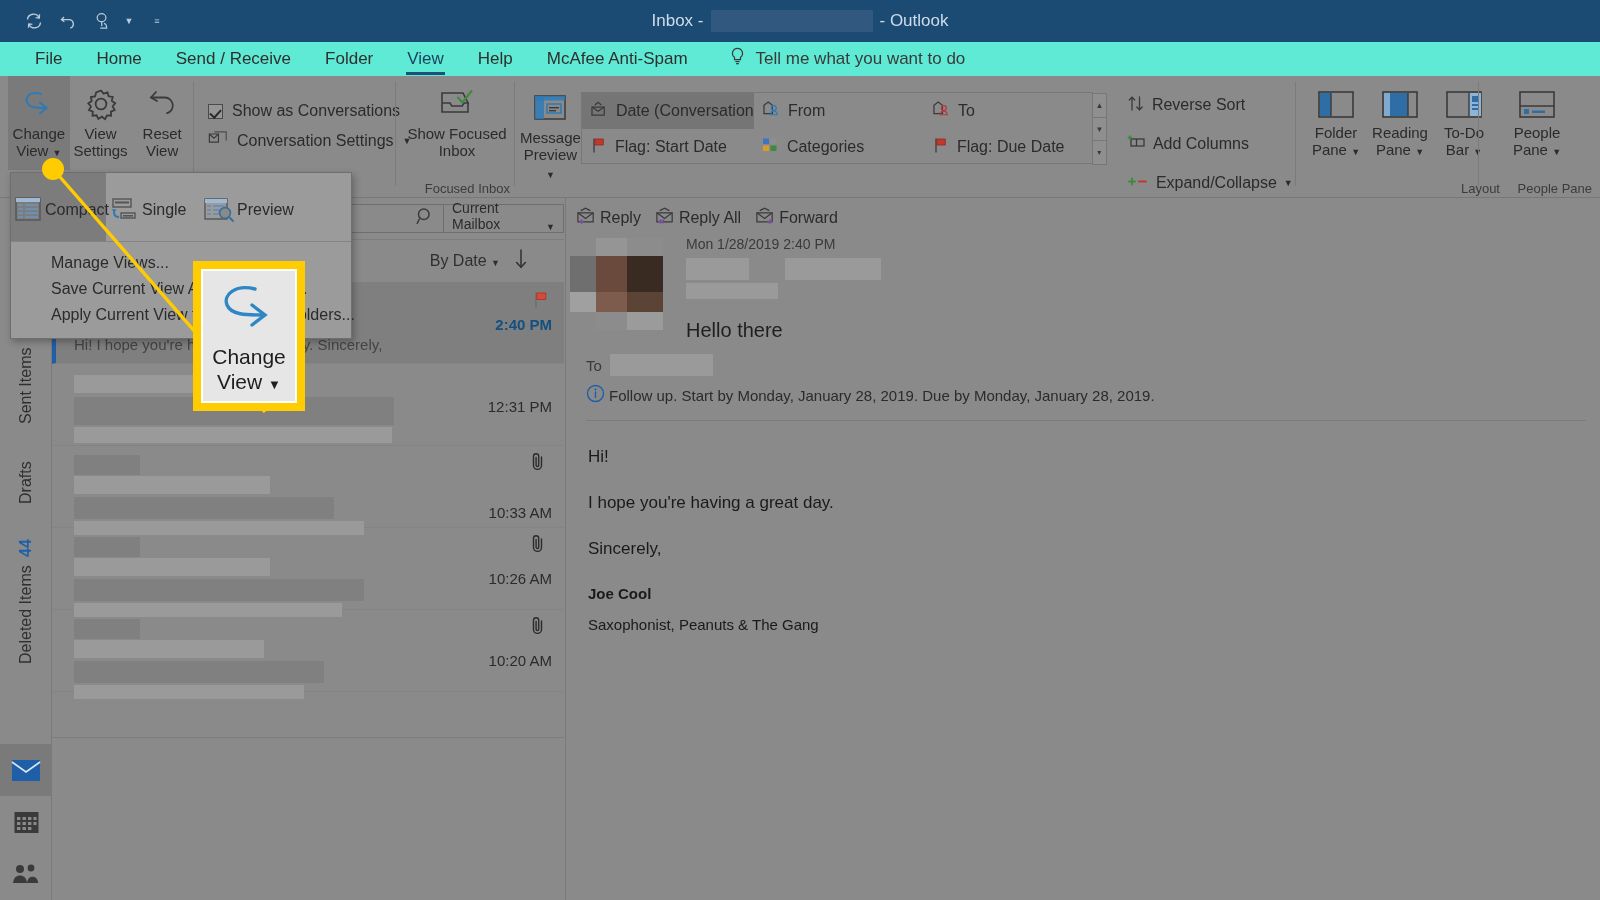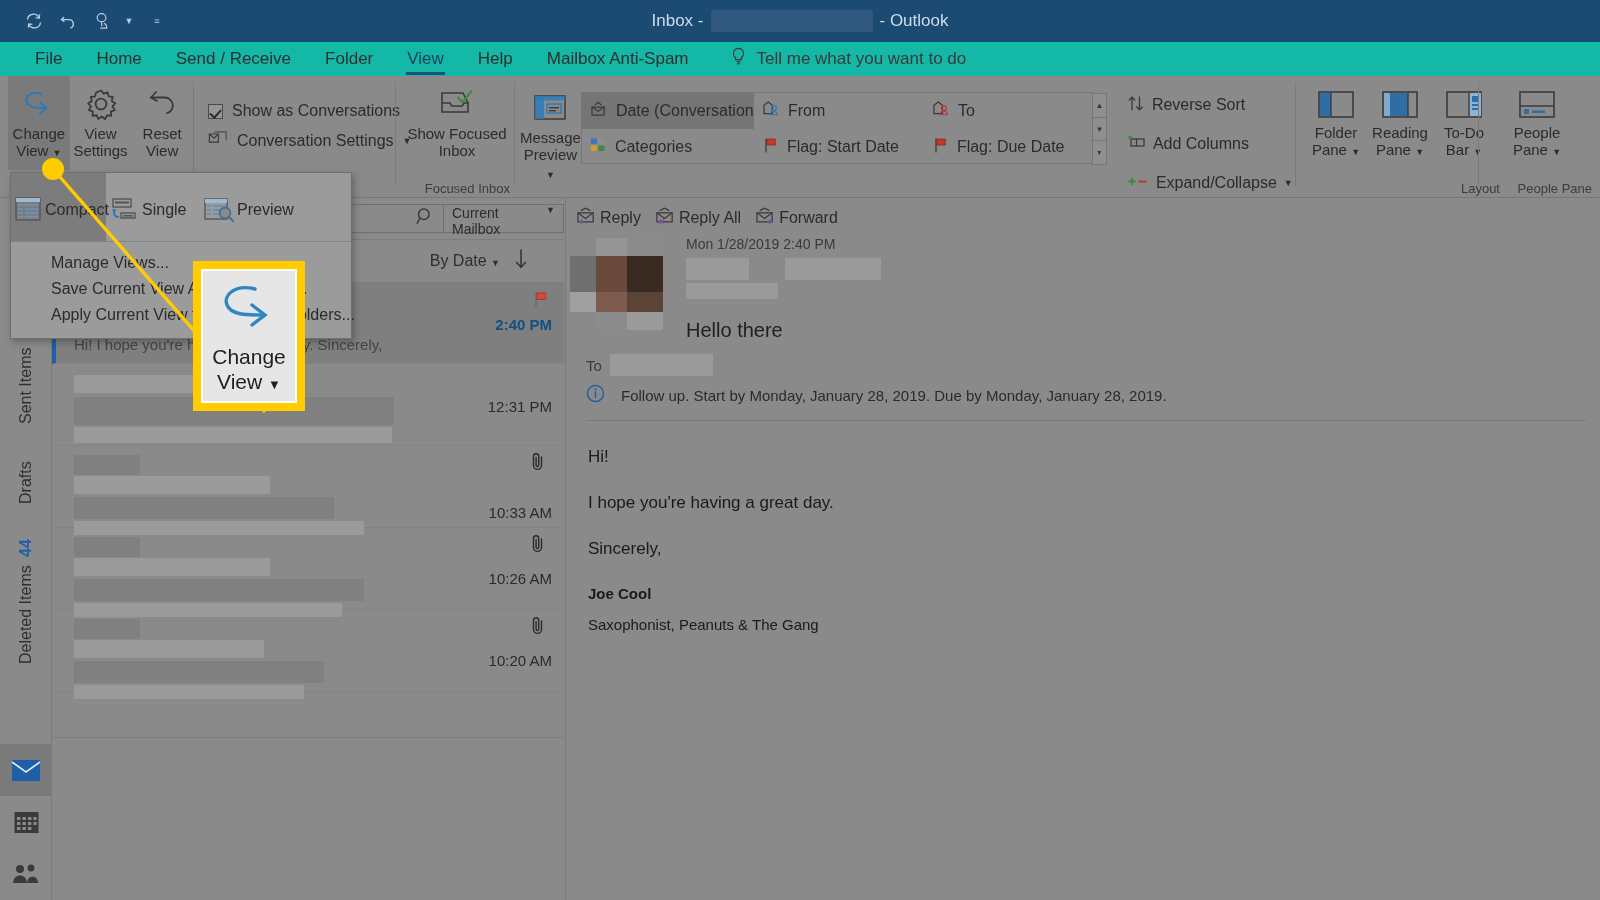--- a/index.html
+++ b/index.html
@@ -43,21 +43,21 @@
   .redact {
     background: #31597f;
     border-radius: 1px;
     display: inline-block;
   }
 
   
   .tabbar {
     position: absolute; left: 0; top: 42px;
     width: 1600px; height: 34px;
-    background: #14b8a6;
+    background: #5eead4;
     display: flex; align-items: center;
     padding-left: 18px;
     gap: 0px;
   }
   .tab {
     position: relative;
     height: 34px;
     padding: 0 17px;
     display: flex; align-items: center;
     font-size: 17px; color: #2f2f2f;
@@ -205,21 +205,21 @@
   }
   .searchbox {
     flex: 1; height: 29px; margin: 0 0 0 4px;
     border: 1px solid #6f6f6f;
     display: flex; align-items: center; justify-content: flex-end;
     padding-right: 8px; background: #8a8a8a;
   }
   .mailboxsel {
     width: 120px; height: 29px;
     border: 1px solid #6f6f6f; border-left: none;
-    display: flex; align-items: flex-start; justify-content: space-between;
+    display: flex; align-items: flex-end; justify-content: space-between;
     padding: 0 8px; font-size: 14px; color: #2b2b2b;
     background: #8a8a8a;
   }
   .sortbar {
     position: absolute; left: 52px; top: 240px;
     width: 512px; height: 42px;
     background: #8a8a8a;
     display: flex; align-items: center; justify-content: flex-end;
     gap: 14px; padding-right: 36px;
     font-size: 16px; color: #2f2f2f;
@@ -278,21 +278,21 @@
   .rp-date { margin-left: 110px; font-size: 14px; color: #3a3a3a; height: 22px; }
   .rp-subject {
     margin-left: 110px; font-size: 20px; color: #1f1f1f;
     padding-top: 20px;
   }
   .rp-to {
     display: flex; align-items: center; gap: 8px;
     padding: 12px 0 0 10px; font-size: 15px; color: #3a3a3a;
   }
   .rp-followup {
-    display: flex; align-items: center; gap: 16px;
+    display: flex; align-items: center; gap: 4px;
     padding: 8px 0 10px 10px; font-size: 15px; color: #2b2b2b;
   }
   .rp-divider { height: 1px; background: #7b7b7b; margin: 4px 14px 0 10px; }
   .rp-body { padding: 26px 0 0 22px; font-size: 17px; color: #1a1a1a; }
   .rp-body p { margin-bottom: 26px; }
   .rp-sig-name { font-size: 15px; font-weight: bold; color: #1a1a1a; }
   .rp-sig-title { font-size: 15px; color: #1a1a1a; margin-top: 14px; }
 
   
   .dropdown {
@@ -387,21 +387,21 @@
     </div>
   </div>
 
   <div class="tabbar">
     <div class="tab">File</div>
     <div class="tab">Home</div>
     <div class="tab">Send / Receive</div>
     <div class="tab">Folder</div>
     <div class="tab active">View</div>
     <div class="tab">Help</div>
-    <div class="tab">Mailbox Anti-Spam</div>
+    <div class="tab">McAfee Anti-Spam</div>
     <div class="tellme">
       <span>
         <svg width="17" height="19" viewBox="0 0 17 19" fill="none" stroke="#3a3a3a" stroke-width="1.2">
           <path d="M8.5 1.3 a5 5 0 0 0 -3 9 v2.3 h6 V10.3 a5 5 0 0 0 -3 -9z"></path>
           <path d="M6.4 14.6 h4.2"></path>
             <path d="M7 16.7 h3"></path>
         </svg>
       </span>
       <span>Tell me what you want to do</span>
     </div>
@@ -529,38 +529,38 @@
               <svg width="19" height="16" viewBox="0 0 20 17" fill="none" stroke="#3a3a3a" stroke-width="1.3">
                 <path d="M2 4.5 L6.5 1.2 L11 4.5 v9 h-9z"></path>
                 <circle cx="12.5" cy="7.5" r="2.6" stroke="#b5393b"></circle>
                 <path d="M8.8 14.6 c.4 -2.6 1.9 -3.9 3.7 -3.9 s3.3 1.3 3.7 3.9z" stroke="#b5393b"></path>
               </svg>
             </span>
             <span>To</span>
           </div>
           <div class="arr-item">
             <span>
+              <svg width="18" height="17" viewBox="0 0 18 17" fill="none">
+                <path d="M4 1.5 v14" stroke="#3a3a3a" stroke-width="1.3"></path>
+                <path d="M4.8 2 h8.5 v6 h-8.5z" fill="#c0392b"></path>
+                <path d="M4.8 2 h8.5 v6 h-8.5z" fill="none" stroke="#8e2a20" stroke-width="0.8"></path>
+              </svg>
+            </span>
+            <span>Flag: Start Date</span>
+          </div>
+          <div class="arr-item">
+            <span>
               <svg width="18" height="16" viewBox="0 0 18 16">
                 <rect x="1" y="1.5" width="6" height="5.5" fill="#3b77bf"></rect>
                 <rect x="8.5" y="1.5" width="6" height="5.5" fill="#8e8e8e"></rect>
                 <rect x="1" y="8.5" width="6" height="5.5" fill="#d99b2b"></rect>
                 <rect x="8.5" y="8.5" width="6" height="5.5" fill="#3f8a3f"></rect>
               </svg>
             </span>
             <span>Categories</span>
-          </div>
-          <div class="arr-item">
-            <span>
-              <svg width="18" height="17" viewBox="0 0 18 17" fill="none">
-                <path d="M4 1.5 v14" stroke="#3a3a3a" stroke-width="1.3"></path>
-                <path d="M4.8 2 h8.5 v6 h-8.5z" fill="#c0392b"></path>
-                <path d="M4.8 2 h8.5 v6 h-8.5z" fill="none" stroke="#8e2a20" stroke-width="0.8"></path>
-              </svg>
-            </span>
-            <span>Flag: Start Date</span>
           </div>
           <div class="arr-item">
             <span>
               <svg width="18" height="17" viewBox="0 0 18 17" fill="none">
                 <path d="M4 1.5 v14" stroke="#3a3a3a" stroke-width="1.3"></path>
                 <path d="M4.8 2 h8.5 v6 h-8.5z" fill="#c0392b"></path>
                 <path d="M4.8 2 h8.5 v6 h-8.5z" fill="none" stroke="#8e2a20" stroke-width="0.8"></path>
               </svg>
             </span>
             <span>Flag: Due Date</span>

